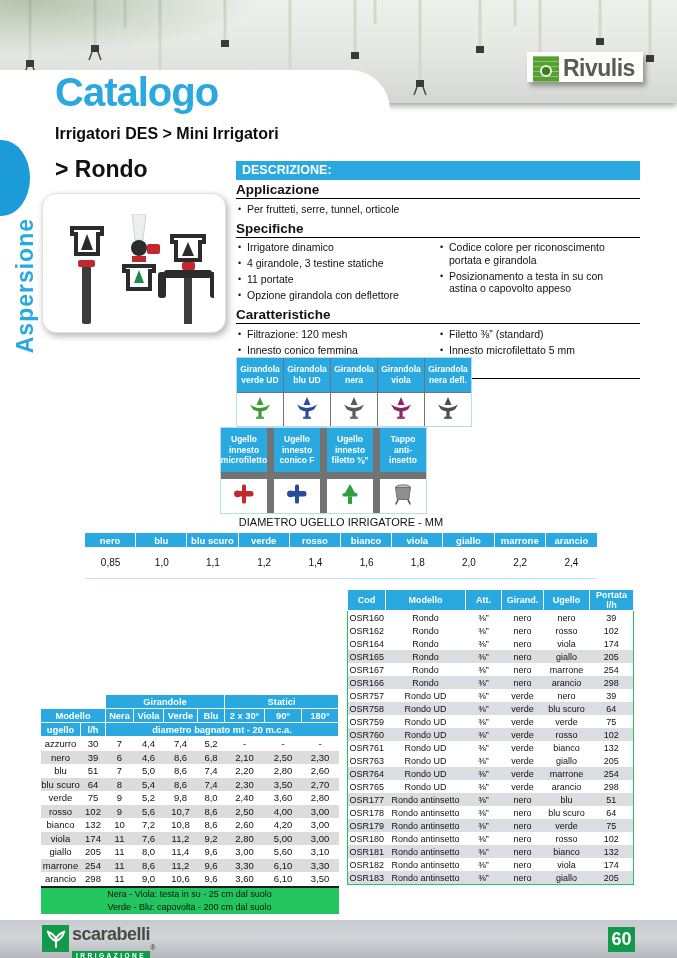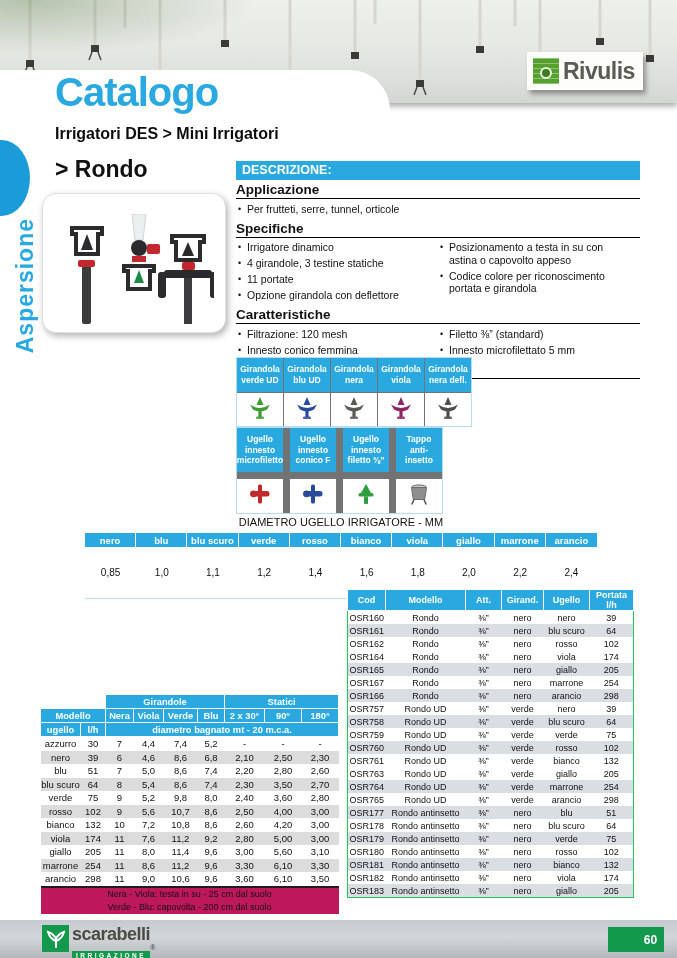--- a/index.html
+++ b/index.html
@@ -13,22 +13,22 @@
   .photo .grass{position:absolute;left:0;top:0;width:260px;height:55px;
          background:radial-gradient(ellipse at 10% 0%,rgba(110,140,95,.45),rgba(110,140,95,0) 70%);}
 
   
   .header-card{position:absolute;left:0;top:70px;width:390px;height:62px;background:#fff;
                border-top-right-radius:40px;}
   .title{position:absolute;left:55px;top:70px;font-size:40px;font-weight:bold;color:#29a9e0;
          letter-spacing:-1px;}
   .breadcrumb{position:absolute;left:55px;top:125px;font-size:16px;font-weight:bold;color:#0d0d0d;}
 
-  .rivulis{position:absolute;left:527px;top:52px;height:38px;background:#fdfdfc;display:flex;
-           align-items:center;padding:0 8px 0 6px;box-shadow:3px 4px 5px rgba(0,0,0,.35);}
+  .rivulis{position:absolute;left:527px;top:52px;height:30px;background:#fdfdfc;display:flex;
+           align-items:flex-end;padding:0 8px 0 6px;box-shadow:3px 4px 5px rgba(0,0,0,.35);}
   .rivulis .logo-sq{width:26px;height:26px;background:#55a02e;position:relative;margin-right:4px;
            background-image:repeating-linear-gradient(180deg,rgba(255,255,255,.35) 0 1px,rgba(0,0,0,0) 1px 5px);}
   .rivulis .logo-sq:after{content:"";position:absolute;left:7px;top:9px;width:8px;height:8px;
            border:2px solid #e9f2e0;border-radius:50%;background:#3c7d20;}
   .rivulis .brand{font-size:23px;font-weight:bold;color:#5b5b55;letter-spacing:-0.5px;}
 
   
   .product-title{position:absolute;left:55px;top:156px;font-size:23px;font-weight:bold;}
   .blue-tab{position:absolute;left:-26px;top:140px;width:56px;height:76px;border-radius:50%;}
   .aspersione{position:absolute;left:12px;top:218px;writing-mode:vertical-rl;transform:rotate(180deg);
@@ -45,67 +45,67 @@
              padding-bottom:1px;margin-top:2px;}
   .sec-cols{display:flex;}
   .sec-col{width:50%;box-sizing:border-box;padding-right:6px;}
   .sec-col.full{width:100%;}
   .bullet{position:relative;padding-left:11px;font-size:10.5px;line-height:12.5px;margin:3.5px 0;}
   .bullet:before{content:"•";position:absolute;left:2px;top:0;font-size:9px;}
 
   
   .cmp-grid{position:absolute;display:grid;gap:1px;background:#737373;border:1px solid #b4ddf2;}
   #cmp-grid1{left:236px;top:357px;grid-template-columns:repeat(5,46px);grid-template-rows:34px 33px;}
-  #cmp-grid2{left:236px;top:427px;grid-template-columns:repeat(4,46px);grid-template-rows:44px 34px;gap:7px;}
+  #cmp-grid2{left:220px;top:427px;grid-template-columns:repeat(4,46px);grid-template-rows:44px 34px;gap:7px;}
   .cmp-h{background:#29a9e0;color:#fff;font-size:8.5px;font-weight:bold;text-align:center;
          display:flex;align-items:center;justify-content:center;line-height:1.25;padding:1px;}
   .cmp-i{background:#fff;display:flex;align-items:center;justify-content:center;}
 
   
   .dia-title{position:absolute;left:85px;top:516px;width:512px;text-align:center;font-size:11px;
              font-weight:normal;}
   .dia{position:absolute;left:85px;top:533px;width:512px;}
   .dia-row{display:grid;grid-template-columns:repeat(10,1fr);}
   .dia-h{background:#29a9e0;color:#fff;font-weight:bold;font-size:9.5px;text-align:center;
          padding:1.5px 0;border-right:1px solid #fff;}
   .dia-h:last-child{border-right:none;}
-  .dia-v{font-size:10px;text-align:center;padding:20px 0;border-bottom:1px solid #bfe2f4;}
+  .dia-v{font-size:10px;text-align:center;padding:10px 0;border-bottom:1px solid #bfe2f4;}
 
   
   table{border-collapse:collapse;}
   th{background:#29a9e0;color:#fff;font-weight:bold;border:1px solid #fff;padding:0;}
   td{padding:0;text-align:center;}
 
   .perf{position:absolute;left:40px;top:694px;width:298px;table-layout:fixed;}
   .perf th{font-size:9.3px;height:13px;}
   .perf td.blank{background:#fff;border:none;}
   .perf tbody td{font-size:9.5px;height:13.5px;}
   .perf tr.alt td{background:#dcdcdc;}
-  .perf td.note{background:#be185d;font-size:9px;height:13px;}
+  .perf td.note{background:#22c55e;font-size:9px;height:13px;}
   .perf td.note-first{border-top:2px solid #1c1c1c;}
 
   .codes{position:absolute;left:347px;top:589px;width:286px;table-layout:fixed;
          border:1px solid #22c55e;}
   .codes th{font-size:9px;height:15px;}
   .codes td{font-size:9px;height:13px;white-space:nowrap;overflow:hidden;}
   .codes tr.alt td{background:#dadde2;}
 
   
   .footer{position:absolute;left:0;top:920px;width:677px;height:38px;
           background:linear-gradient(180deg,#c6cace,#d3d6d9 45%,#b3b7bb);}
   .scarabelli{position:absolute;left:42px;top:5px;display:flex;align-items:flex-start;}
   .sc-sq{width:27px;height:27px;background:#12994c;display:flex;align-items:center;
          justify-content:center;margin-right:3px;}
   .sc-txt .name{font-size:18px;font-weight:bold;color:#4b4b45;letter-spacing:-0.5px;line-height:18px;}
   .sc-bar{background:#12994c;color:#fff;font-size:6.5px;font-weight:bold;letter-spacing:2.5px;
           padding:1px 4px;display:inline-block;margin-top:1px;}
   .sc-reg{font-size:7px;color:#333;vertical-align:top;}
   .pagenum{position:absolute;left:608px;top:7px;width:27px;height:25px;background:#12994c;
-           color:#fff;font-size:12px;font-weight:bold;display:flex;align-items:center;
-           justify-content:center;padding-left:29px;}
+           color:#fff;font-size:18px;font-weight:bold;display:flex;align-items:center;
+           justify-content:center;}
 </style>
 </head>
 <body>
 
 <div class="photo">
   <div class="grass"></div>
   <svg width="677" height="103">
     <g stroke="#d6d6cf" stroke-width="3">
       <line x1="30" y1="0" x2="30" y2="60"></line>
         <line x1="95" y1="0" x2="95" y2="45"></line>
@@ -191,22 +191,22 @@
       </div>
       <div class="sec-title">Specifiche</div>
       <div class="sec-cols">
         <div class="sec-col">
           <div class="bullet">Irrigatore dinamico</div>
           <div class="bullet">4 girandole, 3 testine statiche</div>
           <div class="bullet">11 portate</div>
           <div class="bullet">Opzione girandola con deflettore</div>
         </div>
         <div class="sec-col">
+          <div class="bullet">Codice colore per riconoscimento portata e girandola</div>
           <div class="bullet">Posizionamento a testa in su con astina o capovolto appeso</div>
-          <div class="bullet">Codice colore per riconoscimento portata e girandola</div>
         </div>
       </div>
       <div class="sec-title">Caratteristiche</div>
       <div class="sec-cols">
         <div class="sec-col">
           <div class="bullet">Filtrazione: 120 mesh</div>
           <div class="bullet">Innesto conico femmina</div>
         </div>
         <div class="sec-col">
           <div class="bullet">Filetto ⅜” (standard)</div>
@@ -518,28 +518,20 @@
     </thead>
   <tbody id="codes-body">
       <tr>
         <td>OSR160</td>
         <td>Rondo</td>
         <td>⅜”</td>
         <td>nero</td>
         <td>nero</td>
         <td>39</td>
       </tr>
-      <tr class="alt">
-        <td>OSR161</td>
-        <td>Rondo</td>
-        <td>⅜”</td>
-        <td>nero</td>
-        <td>blu scuro</td>
-        <td>64</td>
-      </tr>
       <tr>
         <td>OSR162</td>
         <td>Rondo</td>
         <td>⅜”</td>
         <td>nero</td>
         <td>rosso</td>
         <td>102</td>
       </tr>
       <tr>
         <td>OSR164</td>

